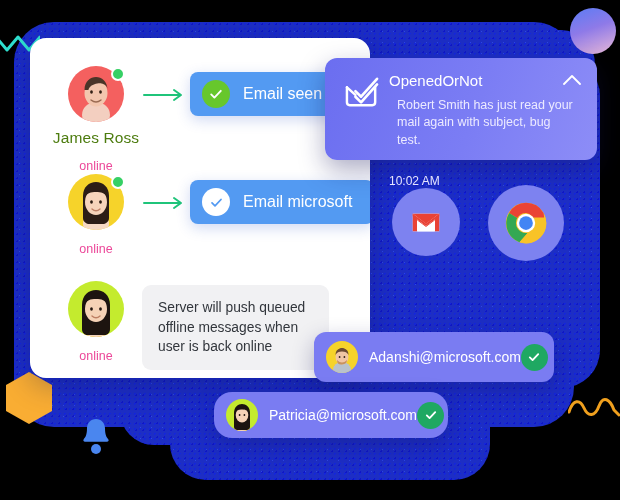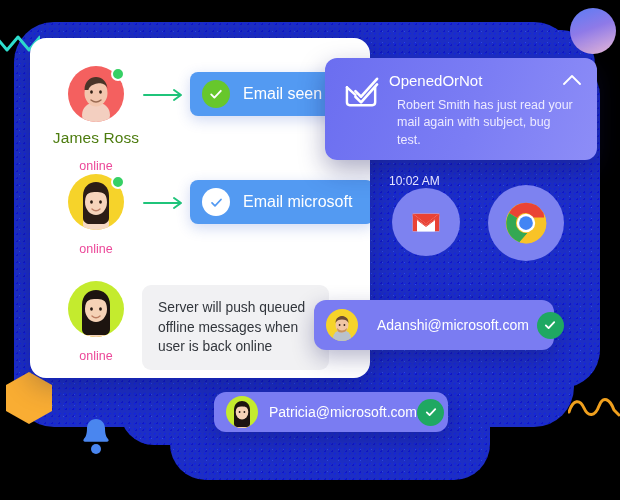--- a/index.html
+++ b/index.html
@@ -198,22 +198,22 @@
   .chip {
     position: absolute;
     display: flex;
     align-items: center;
     border-radius: 12px;
     background: #7a7cf2;
     box-shadow: 0 8px 22px rgba(20,20,90,.3);
     padding: 9px 12px;
     box-sizing: border-box;
   }
-  .chip-adanshi  { left: 314px; top: 300px; width: 240px; height: 50px; gap: 8px; }
-  .chip-patricia { left: 214px; top: 392px; width: 234px; height: 40px; }
+  .chip-adanshi  { left: 314px; top: 332px; width: 240px; height: 50px; }
+  .chip-patricia { left: 214px; top: 392px; width: 234px; height: 46px; border-radius: 18px; }
   .chip-avatar {
     width: 32px; height: 32px;
     border-radius: 50%;
     overflow: hidden;
     flex: 0 0 auto;
     position: relative;
   }
   .chip-text {
     flex: 1;
     margin-left: 11px;

